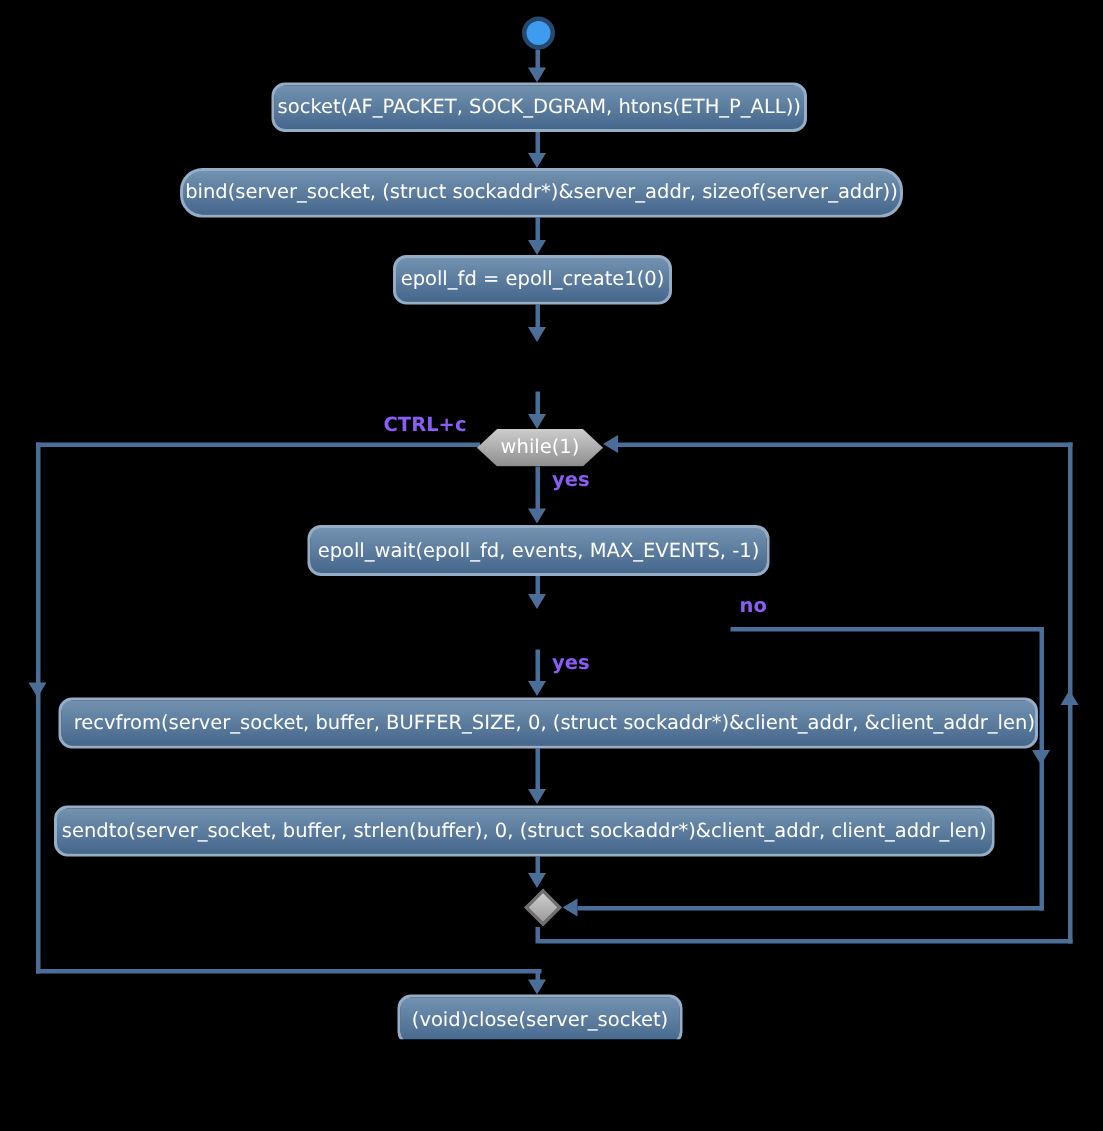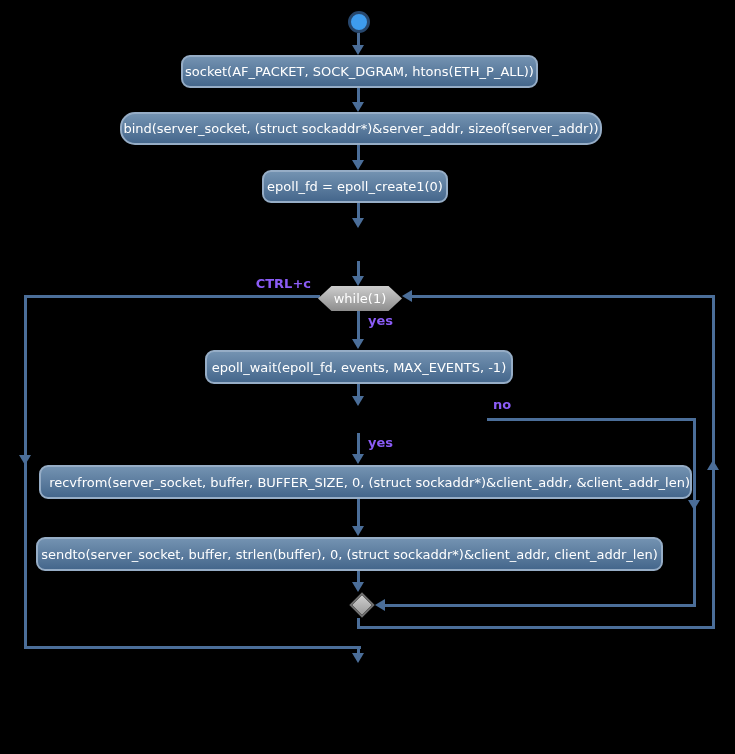--- a/index.html
+++ b/index.html
@@ -137,20 +137,23 @@
   <div class="act" style="left:39px;top:465px;width:653px;height:34px;justify-content:flex-end;">
     <span>recvfrom(server_socket, buffer, BUFFER_SIZE, 0, (struct sockaddr*)&amp;client_addr, &amp;client_addr_len)</span>
   </div>
 
   <div class="act" style="left:36px;top:537px;width:627px;height:34px;">
     <span>sendto(server_socket, buffer, strlen(buffer), 0, (struct sockaddr*)&amp;client_addr, client_addr_len)</span>
   </div>
 
   <div class="merge"></div>
 
+  <div class="act" style="left:265px;top:663px;width:190px;height:34px;">
+    <span>(void)close(server_socket)</span>
+  </div>
 
   <div class="end-outer">
     <div class="end-inner"></div>
   </div>
 
   <div class="lbl" style="left:235px;top:276px;width:76px;text-align:right;">CTRL+c</div>
   <div class="lbl" style="left:368px;top:313px;">yes</div>
   <div class="lbl" style="left:493px;top:397px;">no</div>
   <div class="lbl" style="left:368px;top:435px;">yes</div>
 

